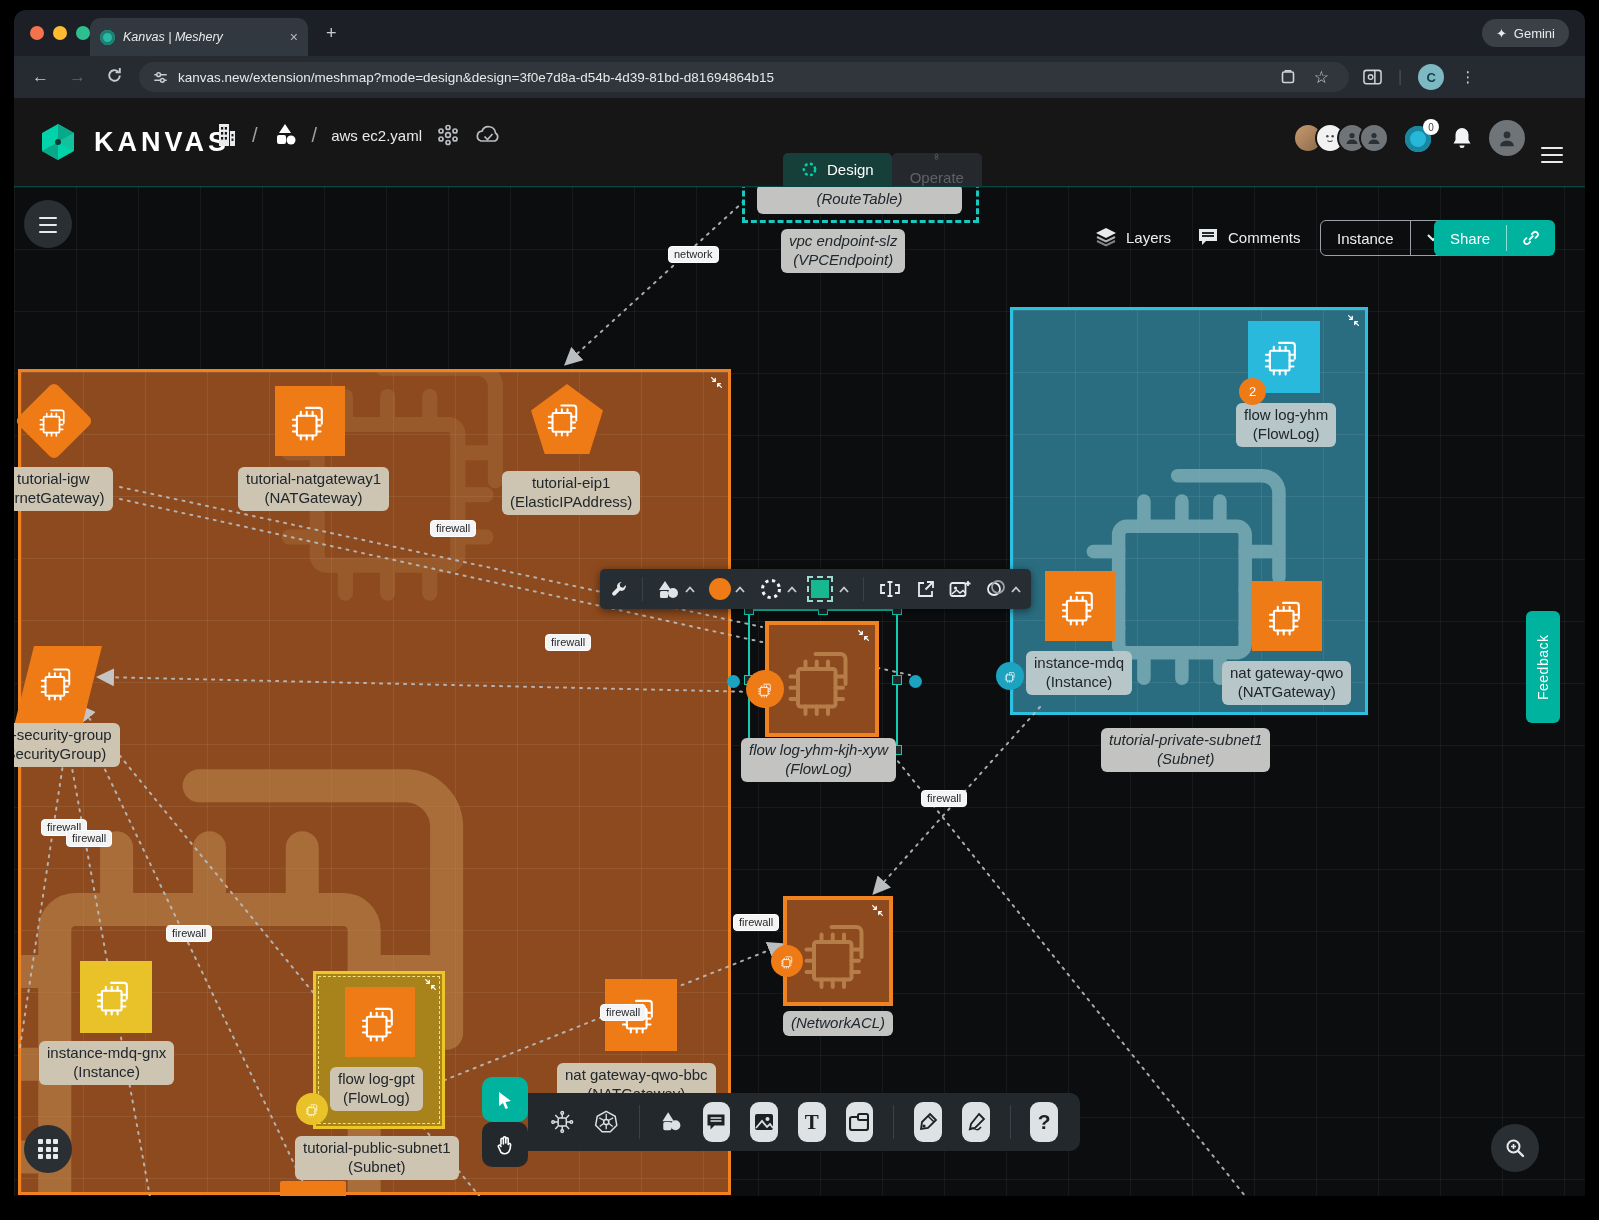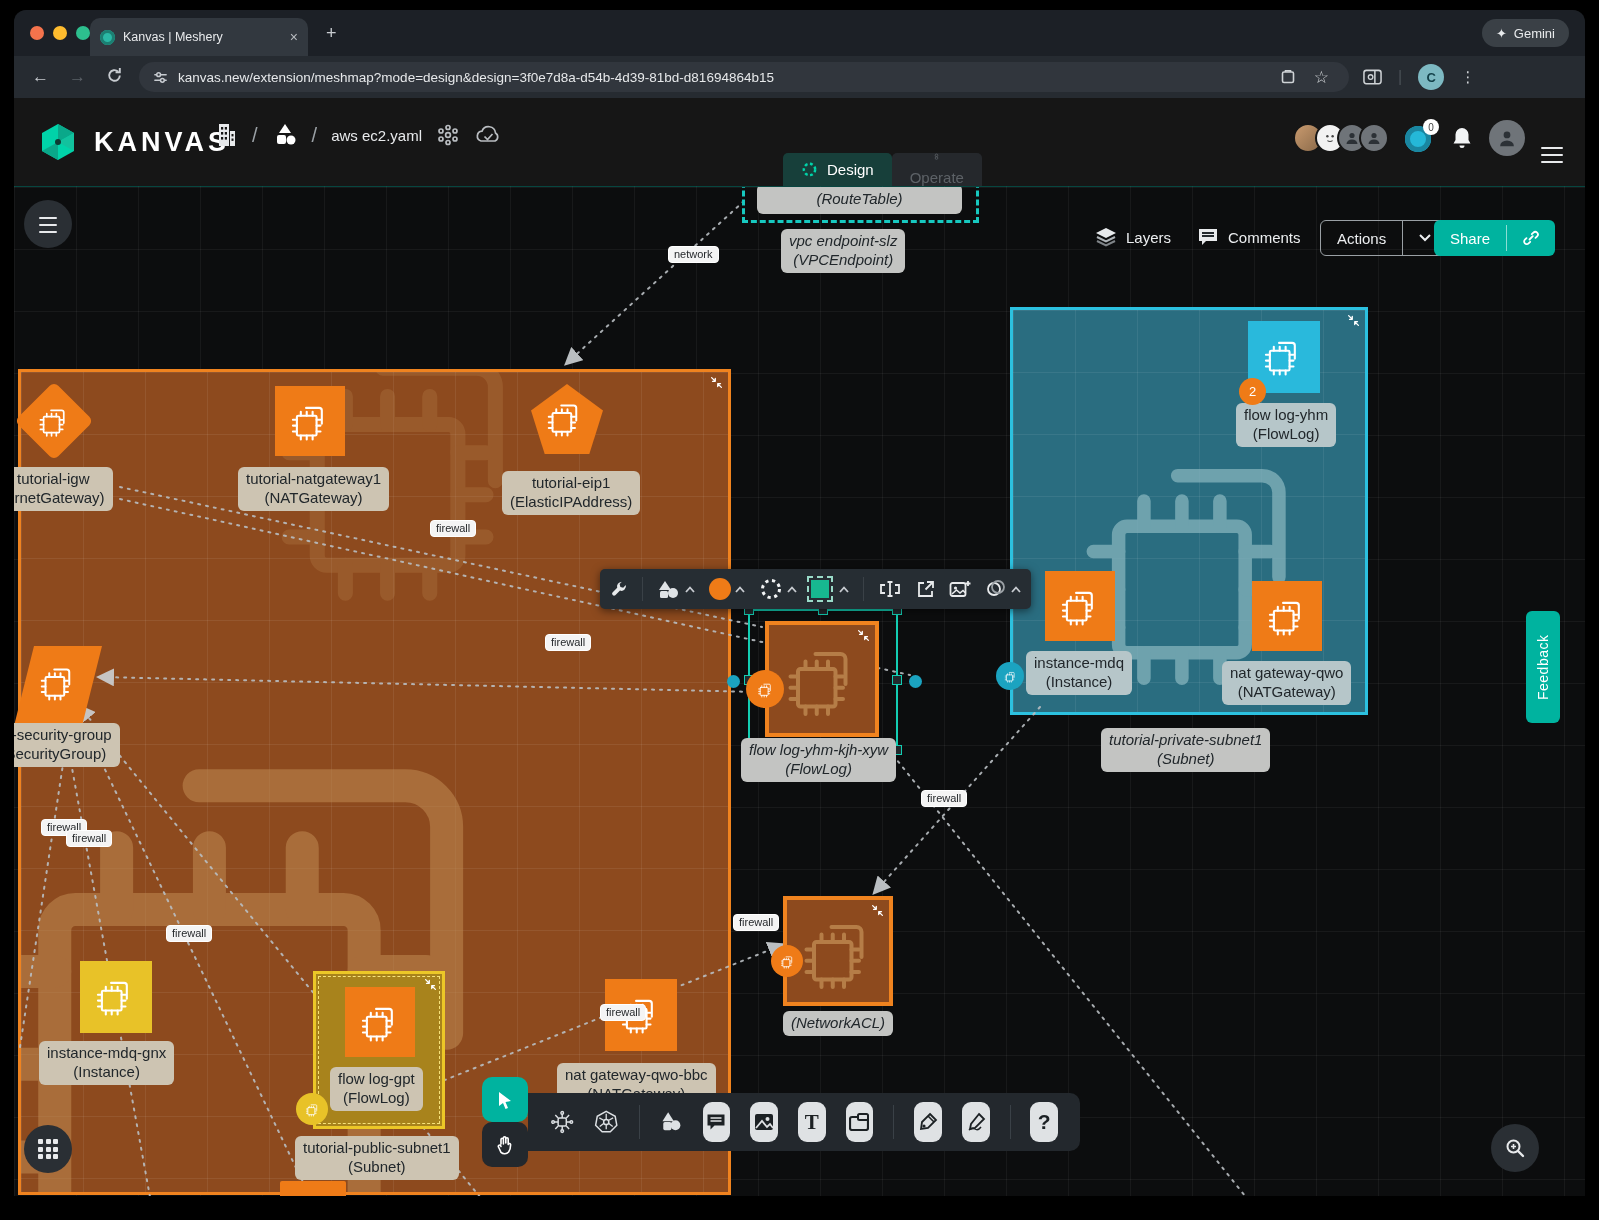--- a/index.html
+++ b/index.html
@@ -10,21 +10,21 @@
 
   
   .tabbar { position:relative; height:46px; background:#1c2026; }
   .tlights { position:absolute; left:16px; top:16px; display:flex; gap:9px; }
   .tlight { width:14px; height:14px; border-radius:50%; }
   .tab { position:absolute; left:76px; top:8px; width:218px; height:38px;
     background:#32383f; border-radius:10px 10px 0 0; display:flex; align-items:center;
     padding:0 10px; gap:8px; }
   .favicon { width:15px; height:15px; border-radius:50%; background:#2bb8a5;
     box-shadow:inset 0 0 0 3px #1c7f72; flex:none; }
-  .tabtitle { font-size:12.5px; color:#e8eaec; flex:1; white-space:nowrap; overflow:hidden; }
+  .tabtitle { font-size:12.5px; color:#e8eaec; flex:1; white-space:nowrap; overflow:hidden;font-style:italic; }
   .tabclose { color:#b8bcc0; font-size:14px; cursor:default; }
   .newtab { position:absolute; left:312px; top:14px; color:#c8ccd0; font-size:18px; line-height:18px; }
   .gemini { position:absolute; right:16px; top:9px; height:28px; padding:0 14px;
     background:#3a4046; border-radius:14px; display:flex; align-items:center; gap:7px;
     color:#e8eaec; font-size:13px; }
   .urlbar { position:relative; height:42px; background:#262b31; display:flex; align-items:center; }
   .navbtns { display:flex; gap:20px; margin-left:18px; color:#c7cbd0; font-size:17px; }
   .navbtns .dim { color:#5c6268; }
   .urlpill { margin-left:16px; width:1210px; height:30px; background:#31363d; border-radius:15px;
     display:flex; align-items:center; padding:0 14px; gap:10px; }
@@ -415,21 +415,21 @@
       <span>Layers</span>
     </div>
     <div class="ctrl" style="left:1183px;top:40px">
       <svg width="22" height="20" viewBox="0 0 22 20">
         <path d="M2 2 h18 v12 h-11 l-4 4 v-4 h-3 z" fill="#e8eaec"></path>
         <path d="M5 6 h12 M5 9 h12" stroke="#23282c" stroke-width="1.8"></path>
       </svg>
       <span>Comments</span>
     </div>
     <div class="actions" style="left:1306px;top:33px">
-      <span class="seg">Actions</span>
+      <span class="seg">Instance</span>
       <span class="sep"></span>
       <span class="seg">
         <svg width="12" height="8" viewBox="0 0 12 8">
             <path d="M1 1 l5 5 5-5" fill="none" stroke="#eceef0" stroke-width="2"></path>
           </svg>
       </span>
     </div>
     <div class="share" style="left:1420px;top:33px">
       <span class="seg">Share</span>
       <span class="sep"></span>

